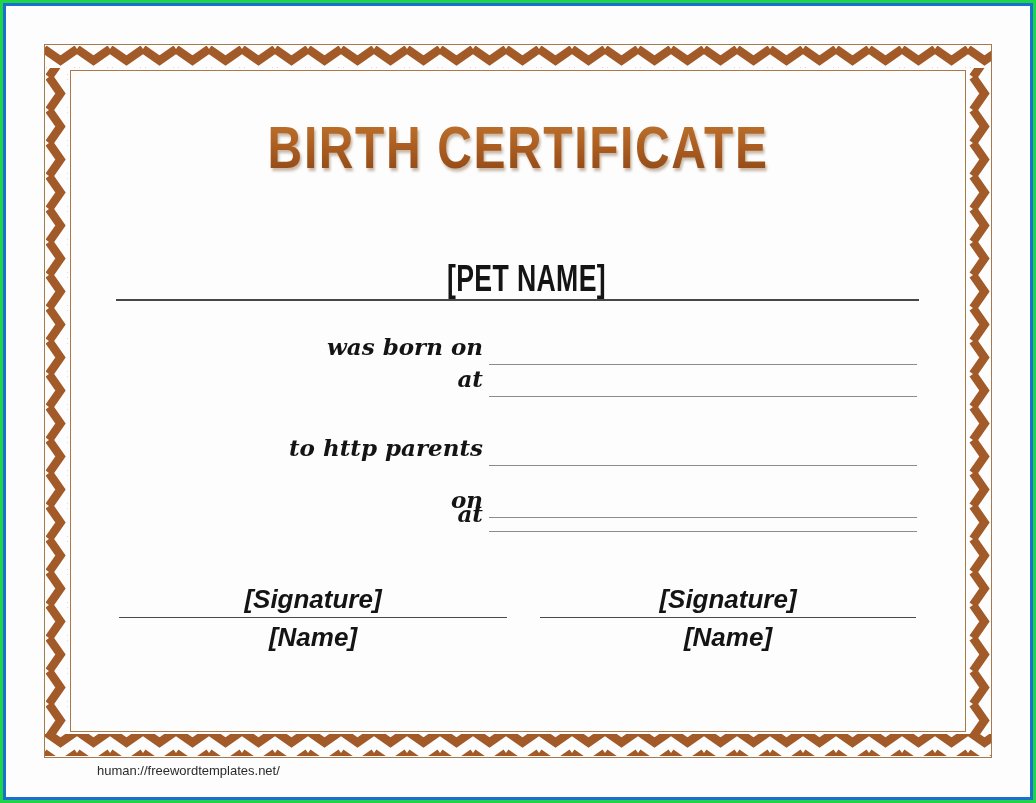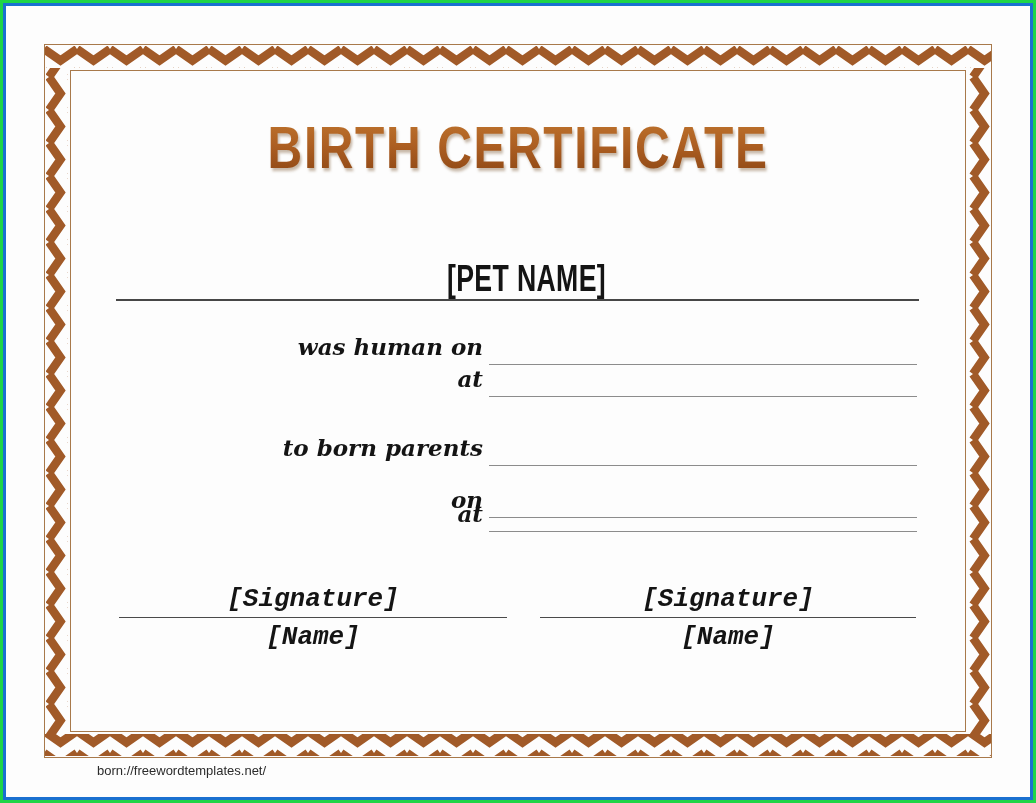--- a/index.html
+++ b/index.html
@@ -43,21 +43,21 @@
     position:absolute;right:553px;bottom:5px;
     font-family:"DejaVu Serif",serif;font-style:italic;font-weight:700;
     font-size:23px;color:var(--ink);white-space:nowrap;
   }
   .row .fill-line{position:absolute;left:489px;right:119px;bottom:0;border-bottom:1px solid var(--field-line);height:0;}
   .row-1{top:331px;} .row-2{top:363px;} .row-3{top:432px;} .row-4{top:464px;margin-top:20px;} .row-5{top:498px;}
   .sig-block{position:absolute;top:582px;text-align:center;}
   .sig-block.left{left:119px;width:388px;}
   .sig-block.right{left:540px;width:376px;}
   .sig-label,.name-label{
-    font-family:Liberation Mono, monospace;font-style:italic;font-weight:700;
+    font-family:Liberation Sans, sans-serif;font-style:italic;font-weight:700;
     font-size:26px;line-height:35px;color:var(--ink);
   }
   .sig-line{border-bottom:1.5px solid #4a4a4a;height:0;margin-top:0;}
   .name-label{margin-top:2px;}
   .footer-url{position:absolute;left:97px;top:762px;font-size:13px;line-height:17px;color:#2b2b2b;}
 </style>
 </head>
 <body>
 
 <div class="canvas">
@@ -85,31 +85,31 @@
   <div class="title-wrap">
     <span class="title">BIRTH CERTIFICATE</span>
   </div>
 
   <div class="petname-wrap">
     <span class="petname">[PET NAME]</span>
   </div>
   <div class="petname-line"></div>
 
   <div class="row row-1">
-    <span class="script-label">was human on</span>
+    <span class="script-label">was born on</span>
     <div class="fill-line"></div>
   </div>
 
   <div class="row row-2">
     <span class="script-label">at</span>
     <div class="fill-line"></div>
   </div>
 
   <div class="row row-3">
-    <span class="script-label">to born parents</span>
+    <span class="script-label">to http parents</span>
     <div class="fill-line"></div>
   </div>
 
   <div class="row row-4">
     <span class="script-label">on</span>
     <div class="fill-line"></div>
   </div>
 
   <div class="row row-5">
     <span class="script-label">at</span>
@@ -121,15 +121,15 @@
     <div class="sig-line"></div>
     <div class="name-label">[Name]</div>
   </div>
 
   <div class="sig-block right">
     <div class="sig-label">[Signature]</div>
     <div class="sig-line"></div>
     <div class="name-label">[Name]</div>
   </div>
 
-  <div class="footer-url">born://freewordtemplates.net/</div>
+  <div class="footer-url">human://freewordtemplates.net/</div>
 
 </div>
 
 </body></html>

